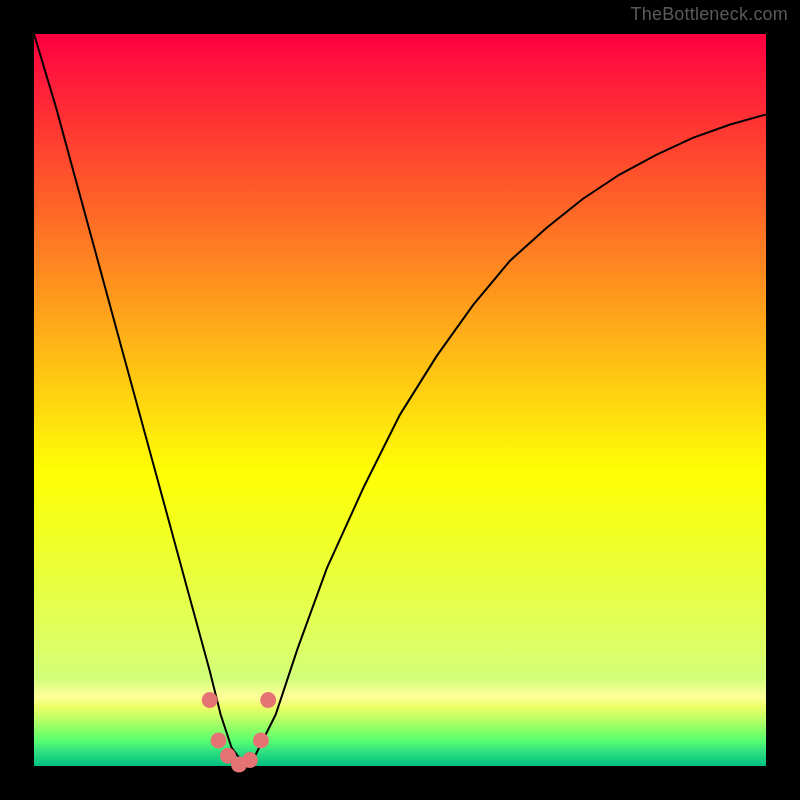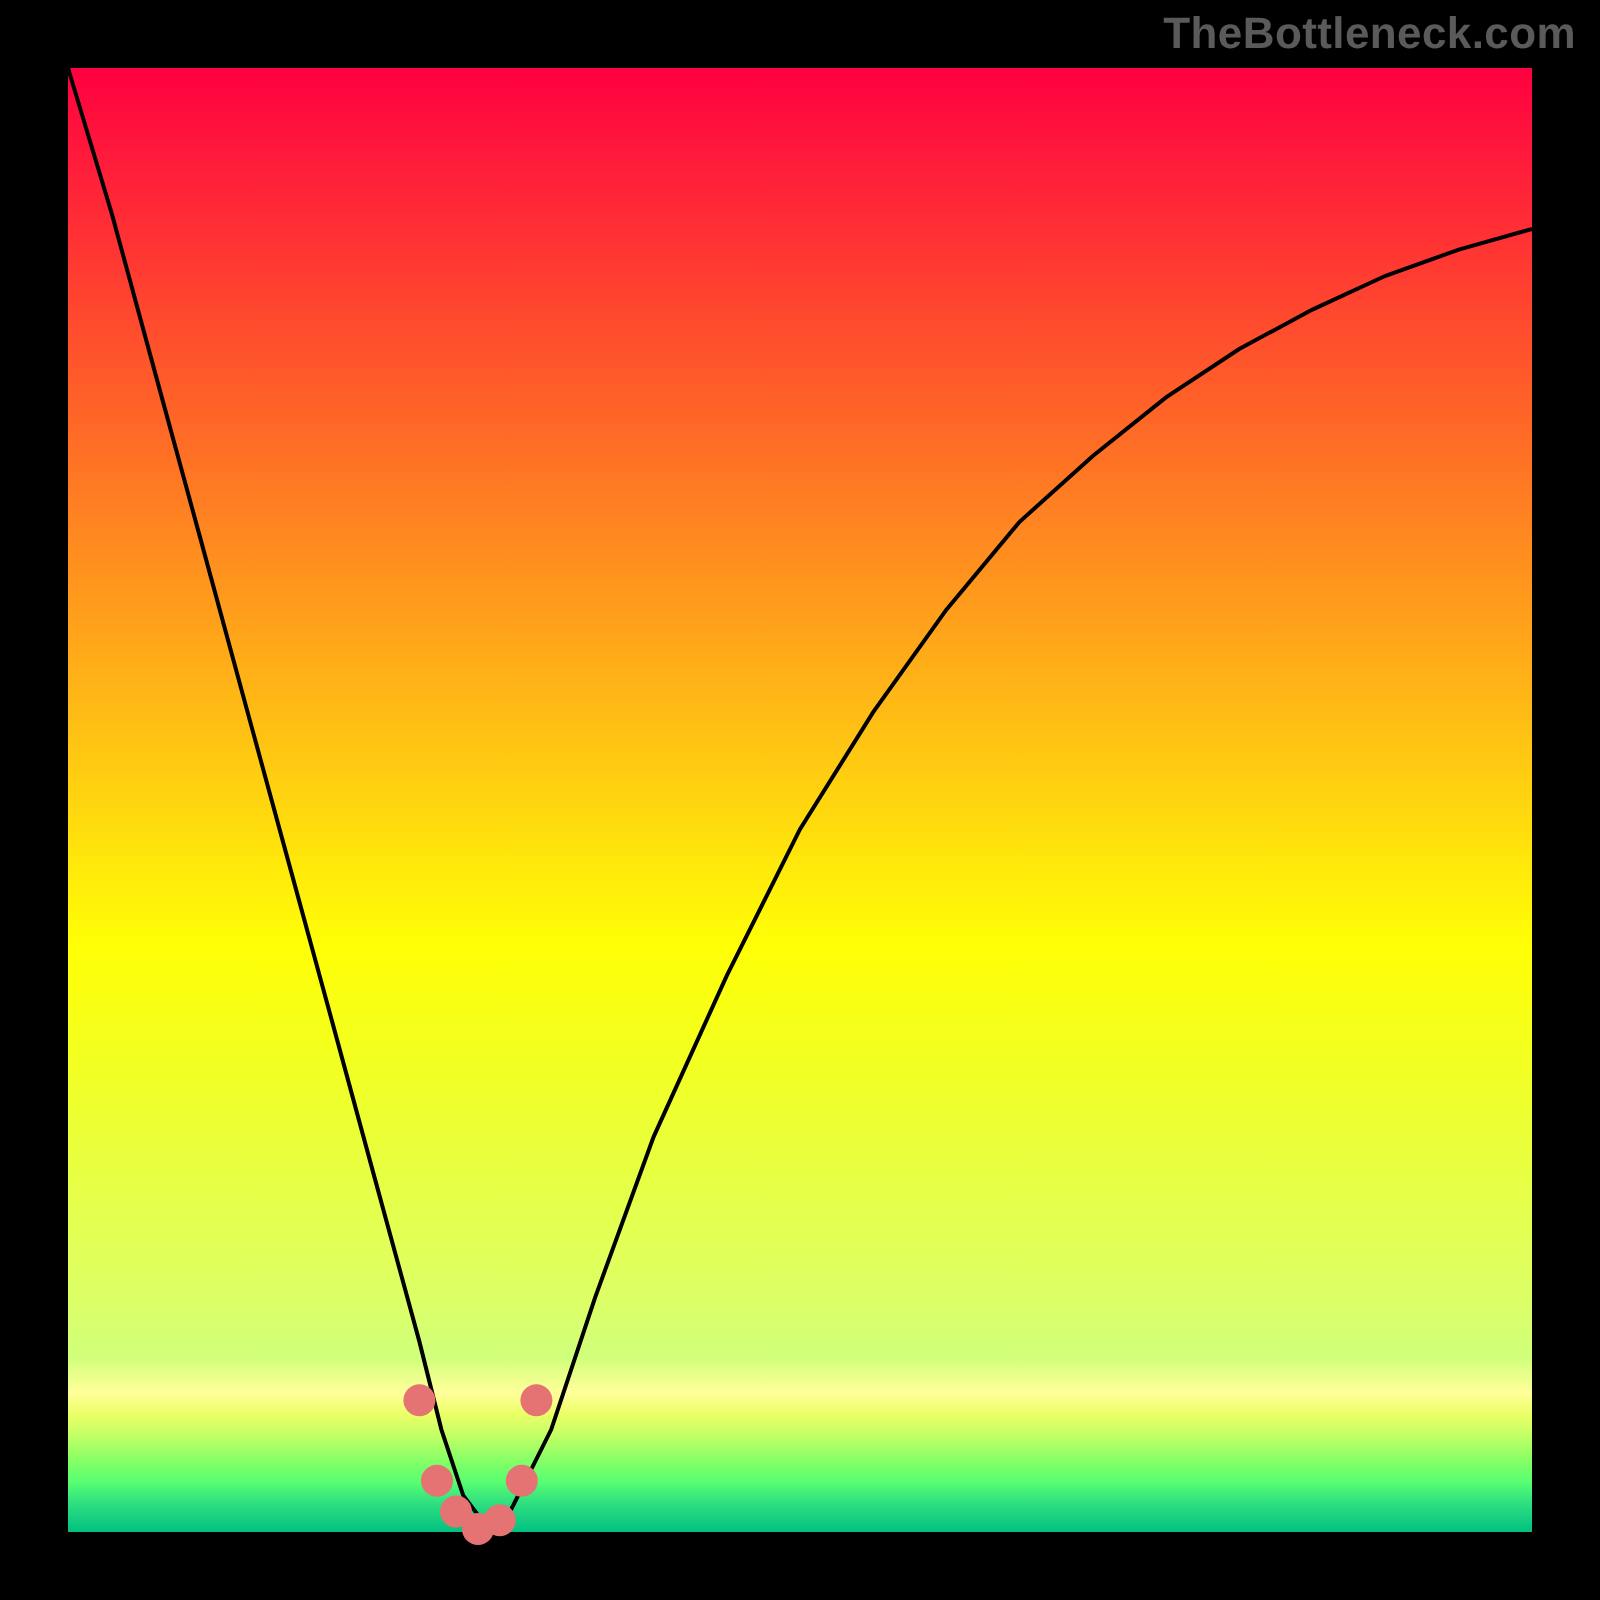--- a/index.html
+++ b/index.html
@@ -47,24 +47,23 @@
       #5aff70 96.5%,
       #30e080 98%,
       #00c080 100%
     );
   }
   .watermark {
     position: absolute;
     top: 4px;
     right: 12px;
     font-family: Arial, Helvetica, sans-serif;
-    font-size: 22px;
+    font-size: 18px;
     color: #5a5a5a;
     letter-spacing: 0.2px;
-    font-weight: bold;
   }
   svg.curve {
     position: absolute;
     top: 34px;
     left: 34px;
     width: 732px;
     height: 732px;
     overflow: visible;
   }
   .curve path {

